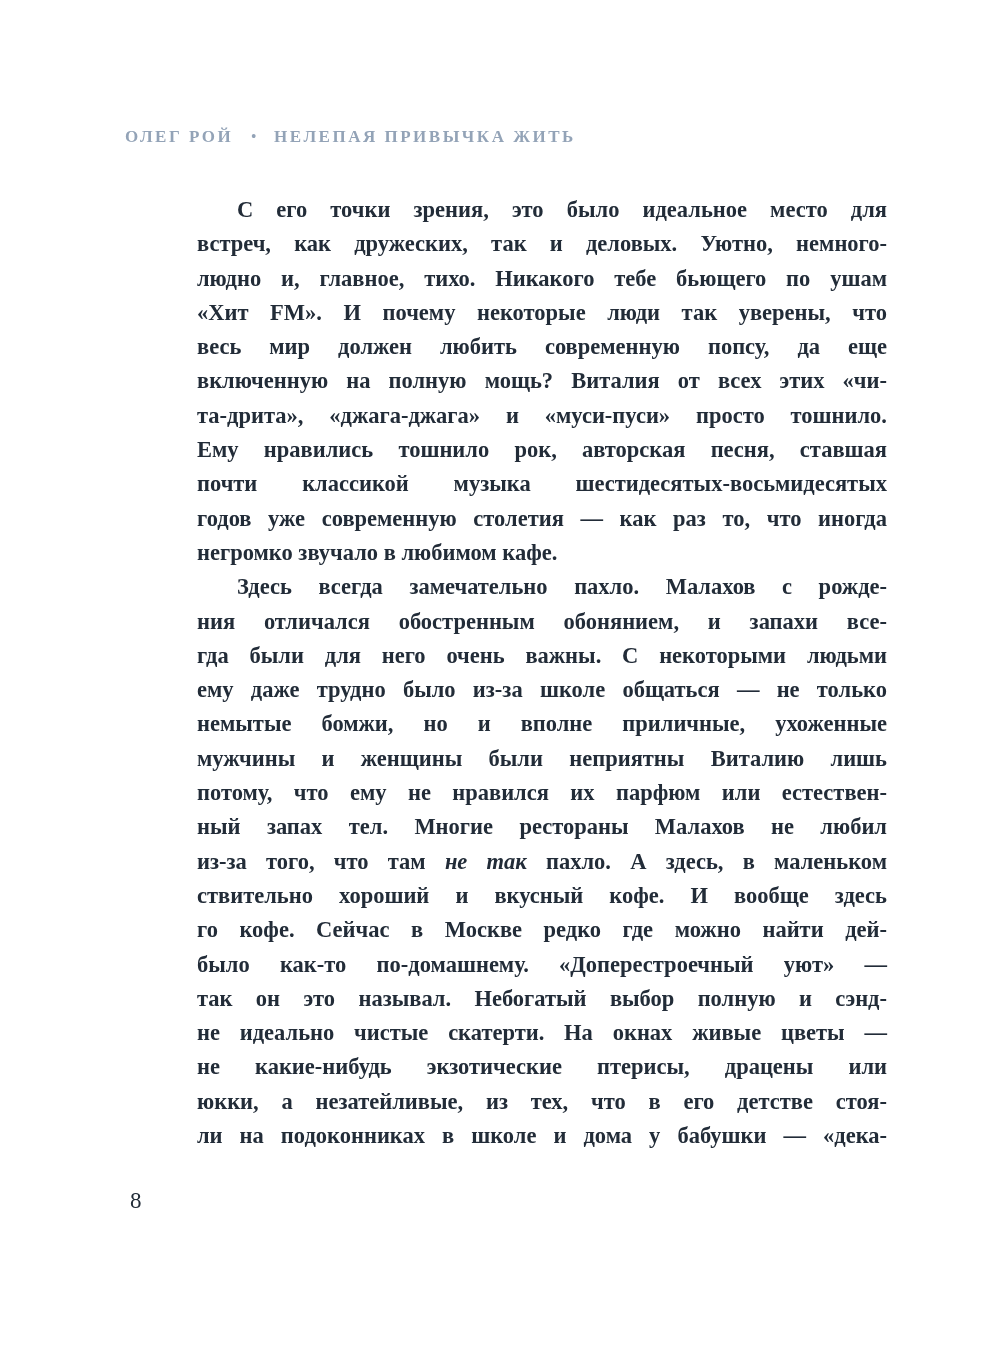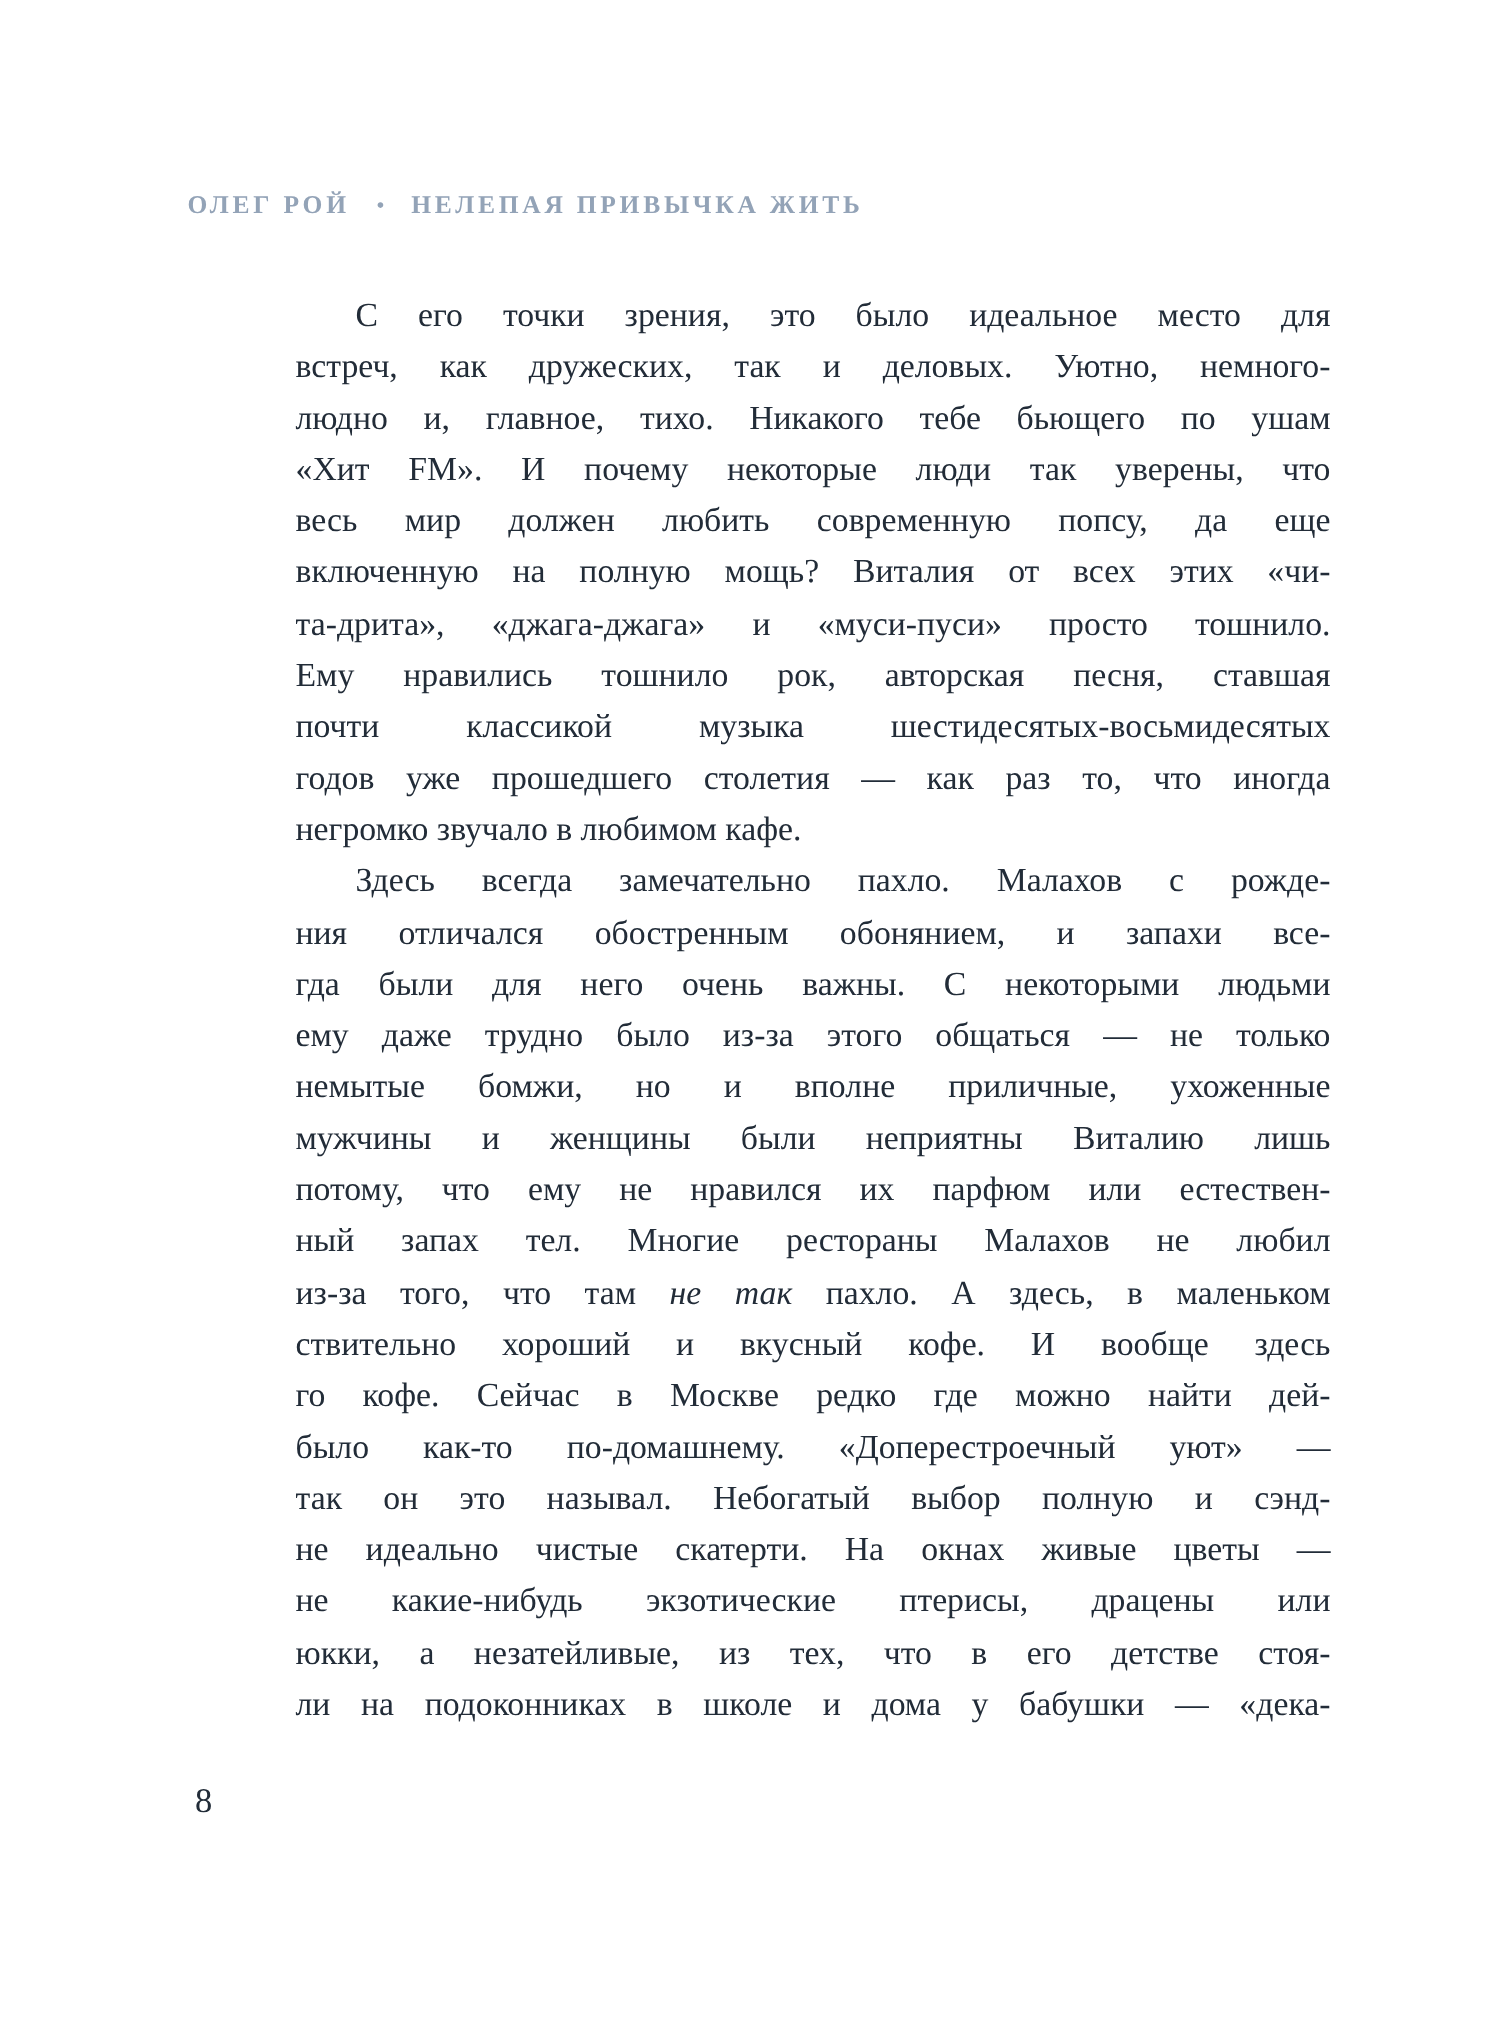--- a/index.html
+++ b/index.html
@@ -47,20 +47,21 @@
     font-size: 22.5px;
     line-height: 34.3px;
     color: var(--body-color);
   }
   .paragraph { margin: 0; padding: 0; }
   .line {
     text-align: justify;
     text-align-last: justify;
     white-space: normal;
     height: 34.3px;
+    font-weight: bold;
   }
   .line.last-left {
     text-align-last: left;
   }
   .line.indent {
     text-indent: 40px;
   }
   .italic { font-style: italic; }
   .page-number {
     position: absolute;
@@ -86,28 +87,28 @@
       <div class="paragraph">
         <div class="line indent"><span>С его точки зрения, это было идеальное место для</span></div>
         <div class="line"><span>встреч, как дружеских, так и деловых. Уютно, немного-</span></div>
         <div class="line"><span>людно и, главное, тихо. Никакого тебе бьющего по ушам</span></div>
         <div class="line"><span>«Хит FM». И почему некоторые люди так уверены, что</span></div>
         <div class="line"><span>весь мир должен любить современную попсу, да еще</span></div>
         <div class="line"><span>включенную на полную мощь? Виталия от всех этих «чи-</span></div>
         <div class="line"><span>та-дрита», «джага-джага» и «муси-пуси» просто тошнило.</span></div>
         <div class="line"><span>Ему нравились тошнило рок, авторская песня, ставшая</span></div>
         <div class="line"><span>почти классикой музыка шестидесятых-восьмидесятых</span></div>
-        <div class="line"><span>годов уже прошедшего столетия — как раз то, что иногда</span></div>
+        <div class="line"><span>годов уже современную столетия — как раз то, что иногда</span></div>
         <div class="line last-left"><span>негромко звучало в любимом кафе.</span></div>
       </div>
       <div class="paragraph">
         <div class="line indent"><span>Здесь всегда замечательно пахло. Малахов с рожде-</span></div>
         <div class="line"><span>ния отличался обостренным обонянием, и запахи все-</span></div>
         <div class="line"><span>гда были для него очень важны. С некоторыми людьми</span></div>
-        <div class="line"><span>ему даже трудно было из-за этого общаться — не только</span></div>
+        <div class="line"><span>ему даже трудно было из-за школе общаться — не только</span></div>
         <div class="line"><span>немытые бомжи, но и вполне приличные, ухоженные</span></div>
         <div class="line"><span>мужчины и женщины были неприятны Виталию лишь</span></div>
         <div class="line"><span>потому, что ему не нравился их парфюм или естествен-</span></div>
         <div class="line"><span>ный запах тел. Многие рестораны Малахов не любил</span></div>
         <div class="line"><span>из-за того, что там </span><span class="italic">не так</span><span> пахло. А здесь, в маленьком</span></div>
         <div class="line"><span>ствительно хороший и вкусный кофе. И вообще здесь</span></div>
         <div class="line"><span>го кофе. Сейчас в Москве редко где можно найти дей-</span></div>
         <div class="line"><span>было как-то по-домашнему. «Доперестроечный уют» —</span></div>
         <div class="line"><span>так он это называл. Небогатый выбор полную и сэнд-</span></div>
         <div class="line"><span>не идеально чистые скатерти. На окнах живые цветы —</span></div>

